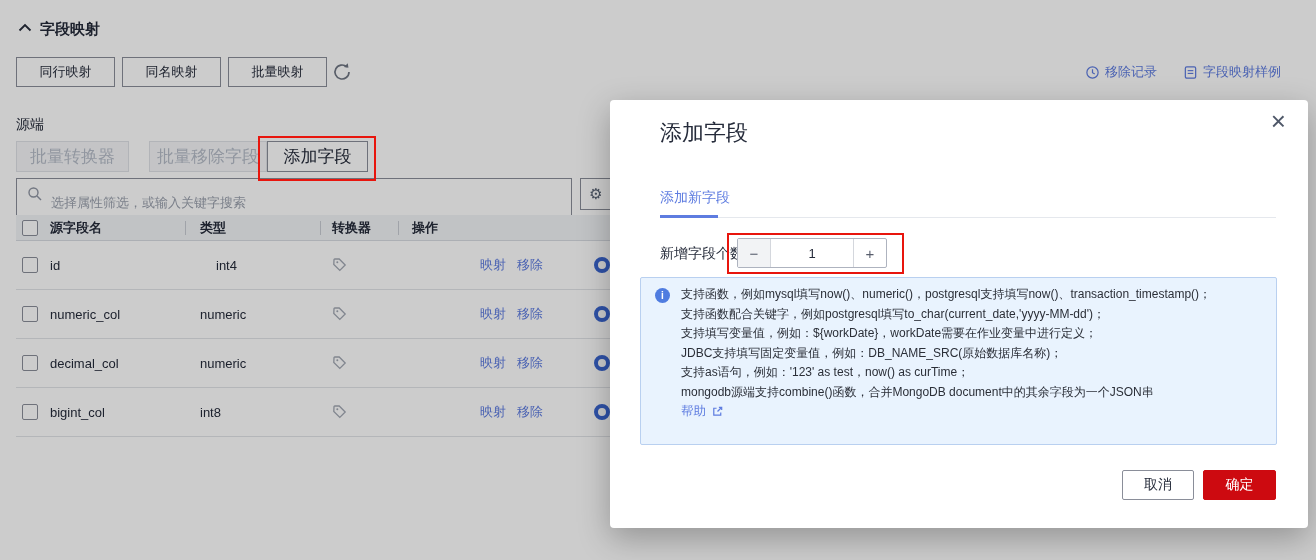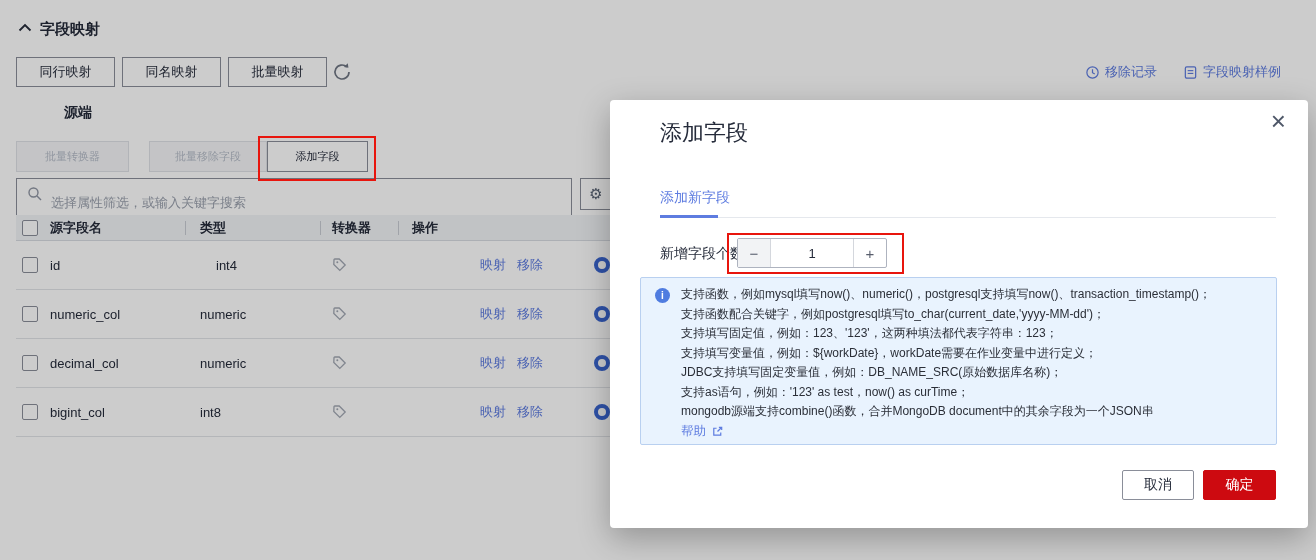--- a/index.html
+++ b/index.html
@@ -9,22 +9,22 @@
 
   
   .abs { position:absolute; }
   .panel-title { left:40px; top:20px; font-size:15px; font-weight:700; }
   .chev { left:18px; top:23px; }
   .toolbar-btn { top:57px; height:30px; width:99px; background:#fff; border:1px solid #8a8e99;
     font-size:13px; color:#252b3a; display:flex; align-items:center; justify-content:center; cursor:pointer; }
   .refresh { left:330px; top:60px; width:24px; height:24px; }
   .hdr-links { top:63px; left:1085px; display:flex; gap:26px; align-items:flex-start; }
   .hdr-link { display:flex; gap:5px; align-items:center; font-size:13px; color:var(--link,#5e7ce0); cursor:pointer; }
-  .src-label { left:16px; top:104px; font-size:14px; font-weight:700;margin-left:48px; }
-  .btn2 { top:141px; height:31px; font-size:11px; display:flex; align-items:center; justify-content:center; }
+  .src-label { left:16px; top:116px; font-size:14px; font-weight:400; }
+  .btn2 { top:141px; height:31px; font-size:17px; display:flex; align-items:center; justify-content:center; }
   .btn-disabled { background:#f5f6f8; border:1px solid #dfe1e6; color:#b6bcc8; }
   .btn-normal { background:#fff; border:1px solid #8a8e99; color:#252b3a; cursor:pointer; }
   .search-wrap { left:16px; top:178px; width:556px; height:48px; }
   .search-wrap input { width:100%; height:100%; border:1px solid #8a8e99; background:#fff; padding:0 10px 0 34px;
     font-size:13px; color:#252b3a; font-family:inherit; outline:none; }
   .search-wrap input::placeholder { color:#9aa0ad; }
   .search-ico { position:absolute; left:11px; top:8px; }
   .gear-btn { left:580px; top:178px; width:32px; height:32px; border:1px solid #8a8e99; background:#fff;
     display:flex; align-items:center; justify-content:center; font-size:15px; color:#5a6475; cursor:pointer; }
   
@@ -226,21 +226,20 @@
     <div class="stepper">
       <div class="step-btn step-minus">−</div>
       <div class="step-val">1</div>
       <div class="step-btn step-plus">+</div>
     </div>
 
     <div class="infobox">
       <i class="info-ico">i</i>
       <div class="info-line">支持函数，例如mysql填写now()、numeric()，postgresql支持填写now()、transaction_timestamp()；</div>
       <div class="info-line">支持函数配合关键字，例如postgresql填写to_char(current_date,'yyyy-MM-dd')；</div>
-      <div class="info-line">支持填写固定值，例如：123、'123'，这两种填法都代表字符串：123；</div>
       <div class="info-line">支持填写变量值，例如：${workDate}，workDate需要在作业变量中进行定义；</div>
       <div class="info-line">JDBC支持填写固定变量值，例如：DB_NAME_SRC(原始数据库名称)；</div>
       <div class="info-line">支持as语句，例如：'123' as test，now() as curTime；</div>
       <div class="info-line">mongodb源端支持combine()函数，合并MongoDB document中的其余字段为一个JSON串</div>
       <div class="help-line">
         <span>帮助</span>
         <span>
           <svg width="13" height="13" viewBox="0 0 14 14">
               <path d="M6 3.5H3v7.5h7.5V8" fill="none" stroke="#5e7ce0" stroke-width="1.3"></path>
               <path d="M8.5 2.5h3v3" fill="none" stroke="#5e7ce0" stroke-width="1.3"></path>

